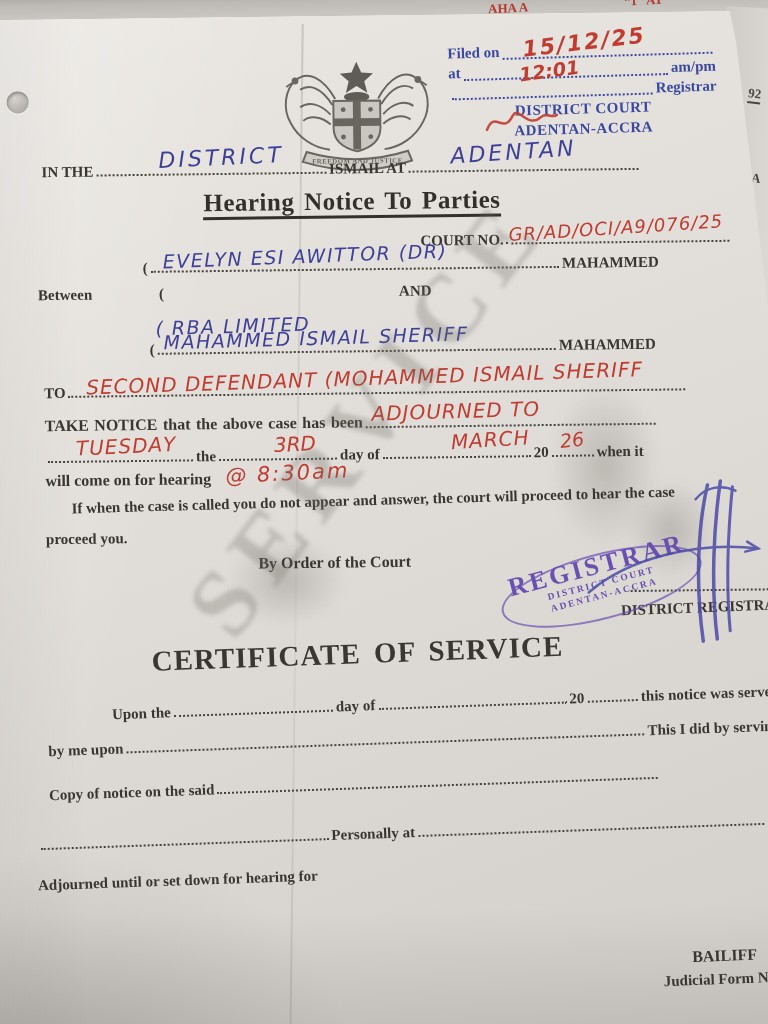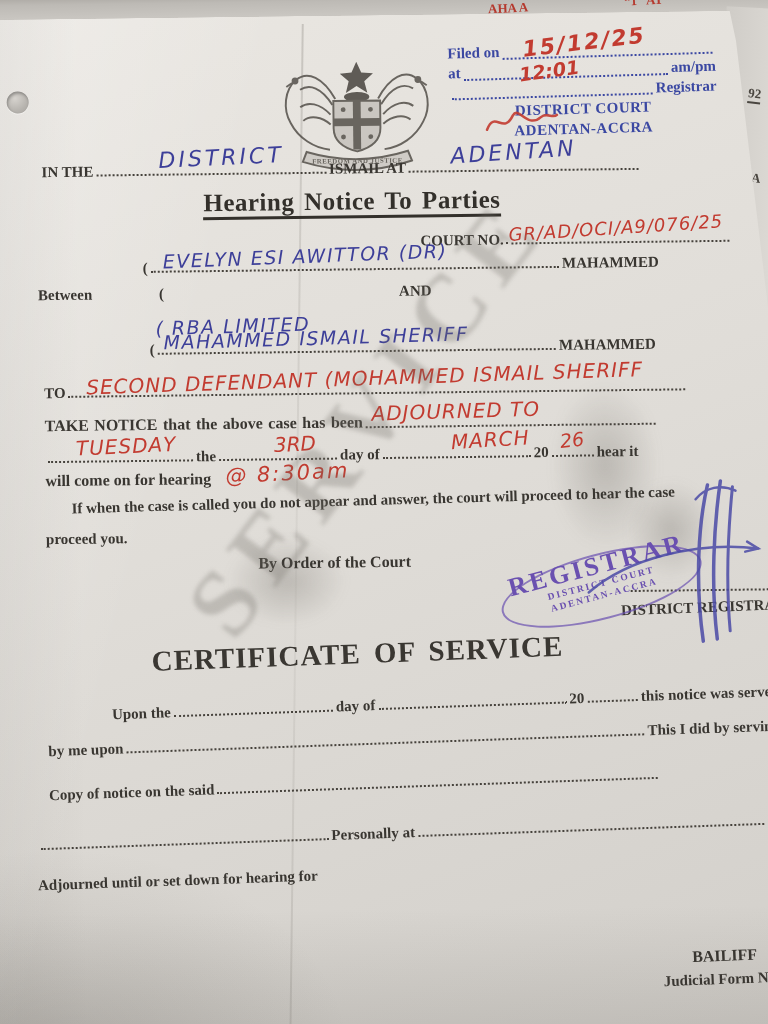--- a/index.html
+++ b/index.html
@@ -219,21 +219,21 @@
         <span class="hand hred" style="left:55px;top:-24px;font-size:20px;transform:rotate(-2deg);">3RD</span>
       </span>
       <span class="lbl">day of</span>
       <span class="leader" style="flex:0 0 148px;">
         <span class="hand hred" style="left:68px;top:-26px;font-size:20px;letter-spacing:1px;transform:rotate(-3deg);">MARCH</span>
       </span>
       <span class="lbl">20</span>
       <span class="leader" style="flex:0 0 42px;">
         <span class="hand hred" style="left:8px;top:-24px;font-size:19px;transform:rotate(-6deg);">26</span>
       </span>
-      <span class="lbl">hear it</span>
+      <span class="lbl">when it</span>
     </div>
 
     <div style="position:absolute;left:60px;top:448px;z-index:3;">
       <span class="lbl" style="font-size:16px;">will come on for hearing</span>
       <span class="hand hred" style="position:relative;left:10px;top:-3px;font-size:21px;letter-spacing:2px;transform:rotate(-2deg);display:inline-block;">@ 8:30am</span>
     </div>
 
     <div class="pr" style="position:absolute;left:60px;top:482px;right:58px;z-index:3;font-size:15px;text-indent:26px;text-align:justify;transform:rotate(-0.9deg);transform-origin:left bottom;">If when the case is called you do not appear and answer, the court will proceed to hear the case</div>
     <div class="pr" style="position:absolute;left:60px;top:512px;z-index:3;font-size:15px;">proceed you.</div>
 

